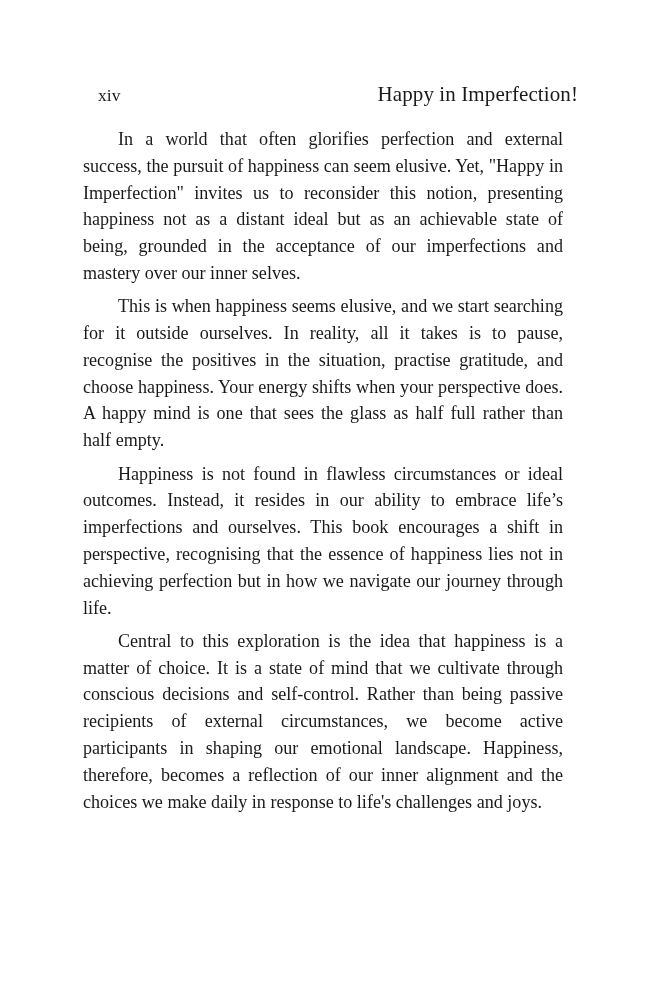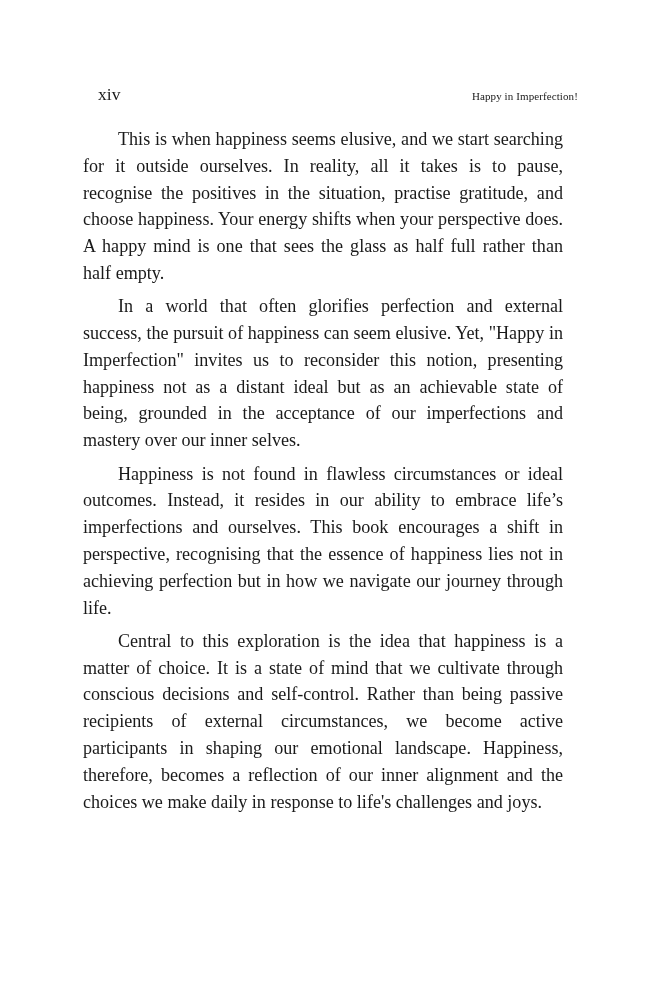--- a/index.html
+++ b/index.html
@@ -36,21 +36,21 @@
     justify-content: space-between;
     font-size: 17.5px;
     line-height: 21px;
     letter-spacing: 0.1px;
   }
   .folio {
     font-size: 17.5px;
     white-space: nowrap;
   }
   .head-title {
-    font-size: 11px;
+    font-size: 21px;
     white-space: nowrap;
   }
 
   
   .textblock {
     position: absolute;
     left: 83px;
     top: 126px;
     width: 480px;
   }
@@ -79,19 +79,19 @@
 <body>
 
 <div class="page">
 
   <div class="running-head">
     <span class="folio">xiv</span>
     <span class="head-title">Happy in Imperfection!</span>
   </div>
 
   <div class="textblock">
+    <p class="para">In a world that often glorifies perfection and external success, the pursuit of happiness can seem elusive. Yet, "Happy in Imperfection" invites us to reconsider this notion, presenting happiness not as a distant ideal but as an achievable state of being, grounded in the acceptance of our imperfections and mastery over our inner selves.</p>
     <p class="para">This is when happiness seems elusive, and we start searching for it outside ourselves. In reality, all it takes is to pause, recognise the positives in the situation, practise gratitude, and choose happiness. Your energy shifts when your perspective does. A happy mind is one that sees the glass as half full rather than half empty.</p>
-    <p class="para">In a world that often glorifies perfection and external success, the pursuit of happiness can seem elusive. Yet, "Happy in Imperfection" invites us to reconsider this notion, presenting happiness not as a distant ideal but as an achievable state of being, grounded in the acceptance of our imperfections and mastery over our inner selves.</p>
     <p class="para">Happiness is not found in flawless circumstances or ideal outcomes. Instead, it resides in our ability to embrace life’s imperfections and ourselves. This book encourages a shift in perspective, recognising that the essence of happiness lies not in achieving perfection but in how we navigate our journey through life.</p>
     <p class="para">Central to this exploration is the idea that happiness is a matter of choice. It is a state of mind that we cultivate through conscious decisions and self-control. Rather than being passive recipients of external circumstances, we become active participants in shaping our emotional landscape. Happiness, therefore, becomes a reflection of our inner alignment and the choices we make daily in response to life's challenges and joys.</p>
   </div>
 
 </div>
 
 </body></html>

